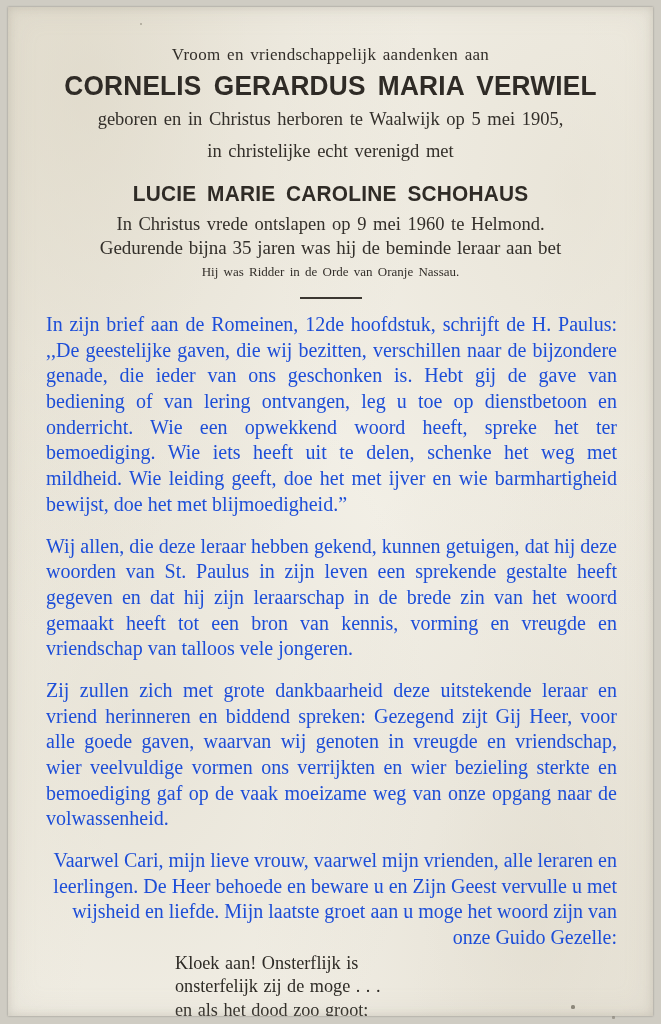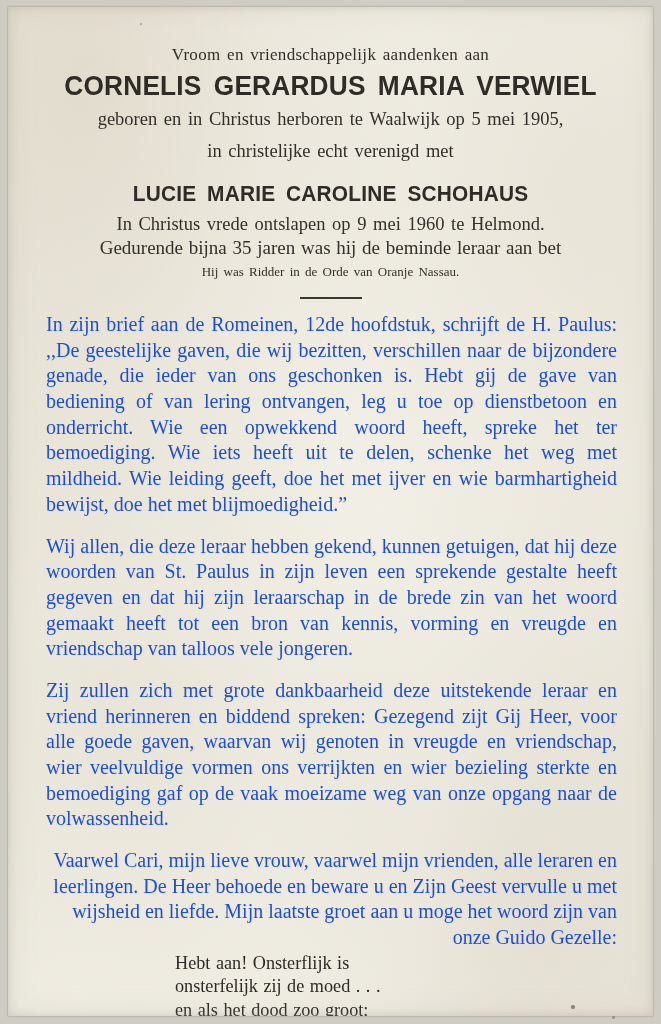--- a/index.html
+++ b/index.html
@@ -209,22 +209,22 @@
       </div>
 
       <div class="body-text">
         <p class="para">In zijn brief aan de Romeinen, 12de hoofdstuk, schrijft de H. Paulus: ,,De geestelijke gaven, die wij bezitten, verschillen naar de bijzondere genade, die ieder van ons geschonken is. Hebt gij de gave van bediening of van lering ontvangen, leg u toe op dienstbetoon en onderricht. Wie een opwekkend woord heeft, spreke het ter bemoediging. Wie iets heeft uit te delen, schenke het weg met mildheid. Wie leiding geeft, doe het met ijver en wie barmhartigheid bewijst, doe het met blijmoedigheid.”</p>
         <p class="para">Wij allen, die deze leraar hebben gekend, kunnen getuigen, dat hij deze woorden van St. Paulus in zijn leven een sprekende gestalte heeft gegeven en dat hij zijn leraarschap in de brede zin van het woord gemaakt heeft tot een bron van kennis, vorming en vreugde en vriendschap van talloos vele jongeren.</p>
         <p class="para">Zij zullen zich met grote dankbaarheid deze uitstekende leraar en vriend herinneren en biddend spreken: Gezegend zijt Gij Heer, voor alle goede gaven, waarvan wij genoten in vreugde en vriendschap, wier veelvuldige vormen ons verrijkten en wier bezieling sterkte en bemoediging gaf op de vaak moeizame weg van onze opgang naar de volwassenheid.</p>
         <p class="para">Vaarwel Cari, mijn lieve vrouw, vaarwel mijn vrienden, alle leraren en leerlingen. De Heer behoede en beware u en Zijn Geest vervulle u met wijsheid en liefde. Mijn laatste groet aan u moge het woord zijn van onze Guido Gezelle:</p>
       </div>
 
       <div class="poem">
-        <div class="pline">Hebt aan! Onsterflijk is</div>
-        <div class="pline">onsterfelijk zij de moed . . .</div>
+        <div class="pline">Kloek aan! Onsterflijk is</div>
+        <div class="pline">onsterfelijk zij de moge . . .</div>
         <div class="pline">en als het dood zoo groot;</div>
         <div class="pline">staat op, en, kunnen krachten,</div>
       </div>
 
     </div>
     <div class="edge-shade"></div>
   </div>
 
   <div class="speck s1"></div>
   <div class="speck s2"></div>

